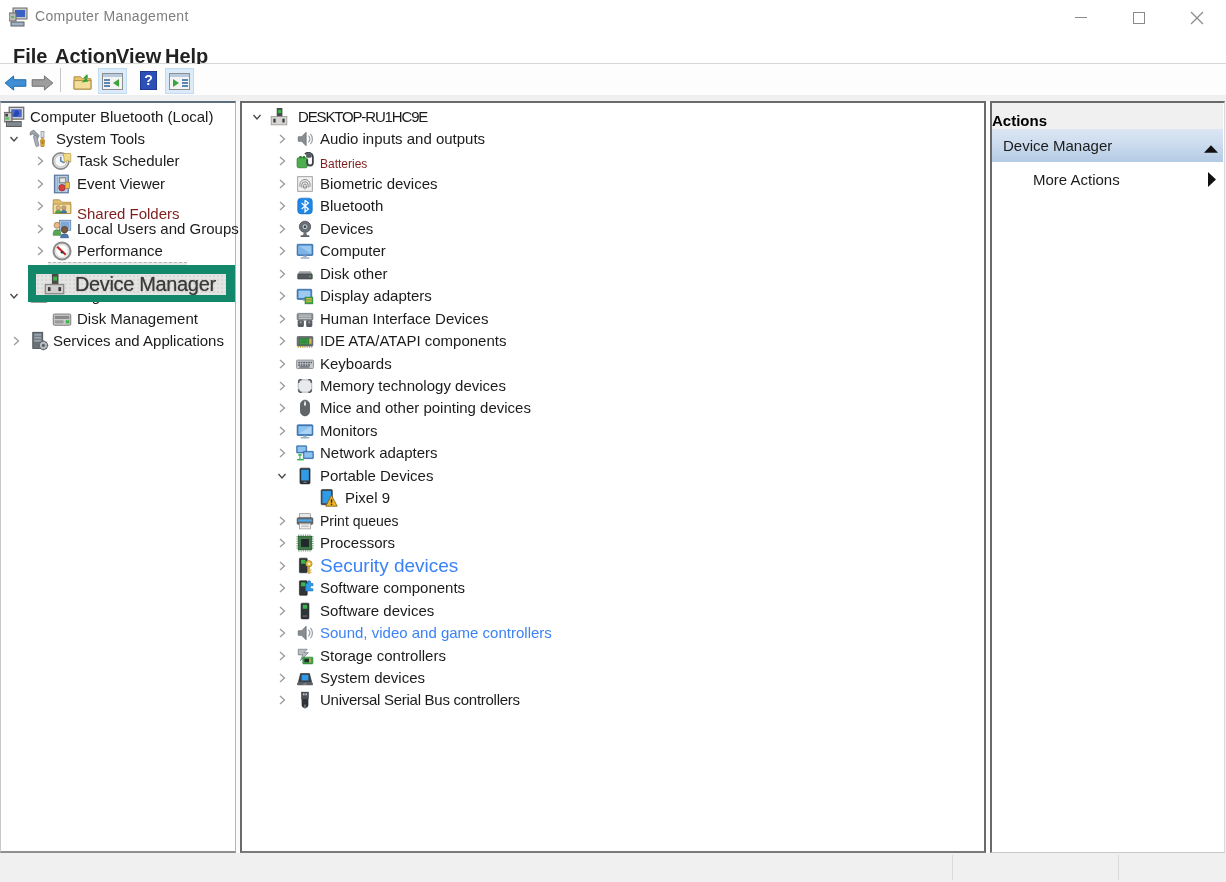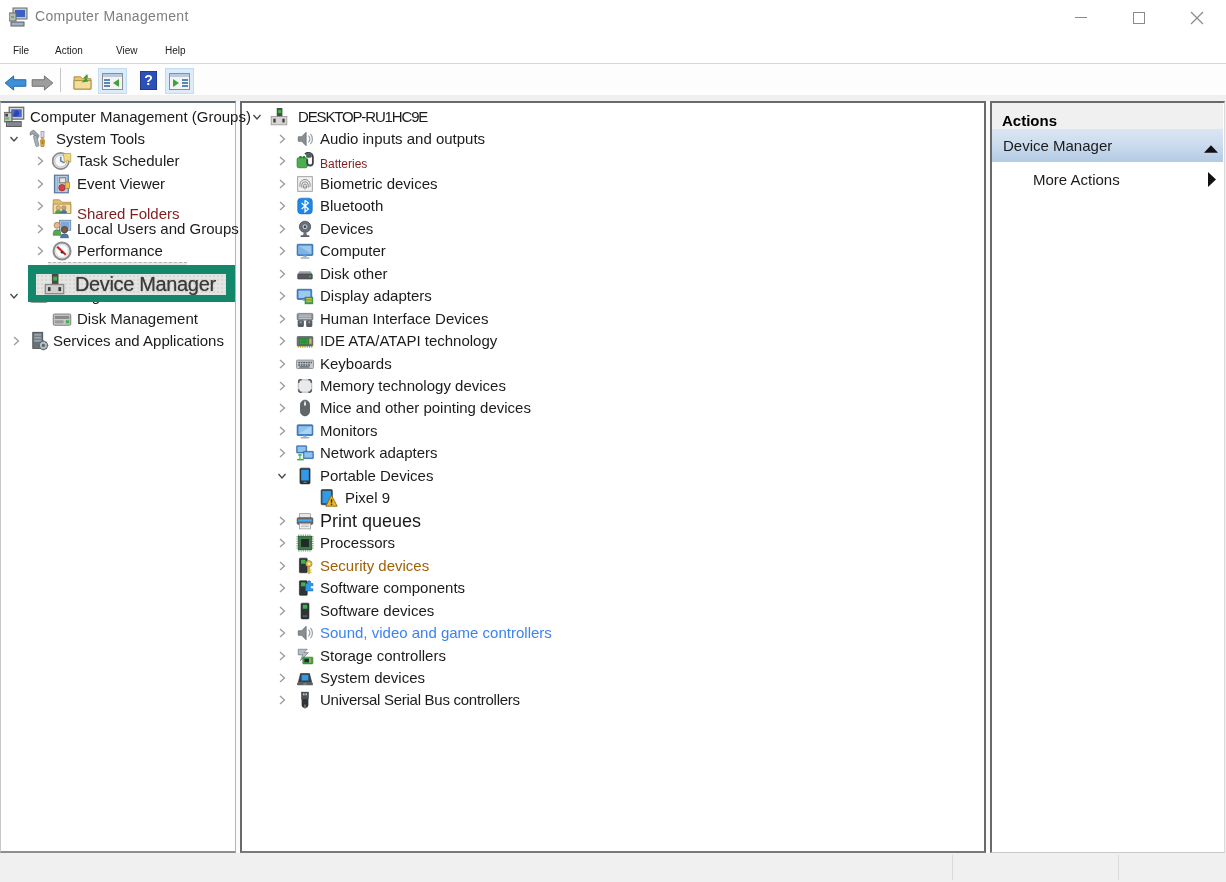--- a/index.html
+++ b/index.html
@@ -4,36 +4,36 @@
 <style>
 html,body{margin:0;padding:0;}
 body{width:1226px;height:882px;position:relative;overflow:hidden;
   font-family:"Liberation Sans",sans-serif;background:#ffffff;}
 .abs{position:absolute;}
 
 #titlebar{left:0;top:0;width:1226px;height:32px;background:#ffffff;}
 #title-text{left:35px;top:8px;font-size:14px;letter-spacing:0.35px;color:#7e7e7e;text-align:right;}
 
 #menubar{left:0;top:40px;width:1226px;height:23px;background:#ffffff;
-  border-bottom:1px solid #d7d7d7;font-size:10px;color:#222;}
+  border-bottom:1px solid #d7d7d7;font-size:20px;color:#222;font-weight:bold;}
 #menubar span{position:absolute;top:5px;}
 
 #toolbar{left:0;top:64px;width:1226px;height:31px;background:#fdfdfd;}
 .tbtn{position:absolute;top:4px;width:29px;height:25px;display:flex;align-items:center;justify-content:center;}
 .tbtn.hl{background:#dcebfa;border:1px solid #c2dcf2;width:27px;height:24px;}
 
 #workarea{left:0;top:95px;width:1226px;height:787px;background:#f0f0f0;}
 .pane{position:absolute;background:#ffffff;}
 #pane-left{left:0px;top:101px;width:236px;height:752px;border-top:2px solid #5f6e7d;border-left:1px solid #c8c8c8;border-right:1px solid #b5b5b5;border-bottom:2px solid #8f8f8f;box-sizing:border-box;}
 #pane-mid{left:240px;top:101px;width:746px;height:752px;border:2px solid #6a6a6a;border-bottom:2px solid #7a7a7a;box-sizing:border-box;}
 #pane-right{left:990px;top:101px;width:235px;height:752px;border-top:2px solid #6a6a6a;border-left:2px solid #6a6a6a;border-right:1px solid #dadada;border-bottom:1px solid #c8c8c8;box-sizing:border-box;background:#fff;}
 
 #act-head{left:992px;top:103px;width:231px;height:36px;background:#f0f0f0;
   border-bottom:1px solid #d0d0d0;font-size:15px;font-weight:bold;color:#000;
-  display:flex;align-items:center;padding-left:10px;box-sizing:border-box;}
+  display:flex;align-items:center;box-sizing:border-box;}
 #act-dm{left:992px;top:129px;width:231px;height:33px;
   background:linear-gradient(180deg,#dbe6f3 0%,#cddcee 45%,#b3cbe4 100%);
   display:flex;align-items:center;font-size:15px;color:#1b1b1b;padding-left:11px;box-sizing:border-box;}
 #act-more{left:992px;top:162px;width:231px;height:35px;display:flex;align-items:center;
   font-size:15px;color:#1b1b1b;padding-left:41px;box-sizing:border-box;}
 
 #statusbar{left:0;top:853px;width:1226px;height:29px;background:#f0f0f0;}
 .sdiv{position:absolute;top:2px;height:25px;width:1px;background:#dadada;}
 
 #mag{left:28px;top:265px;width:207px;height:37px;background:#13876a;z-index:50;}
@@ -129,21 +129,21 @@
 <svg class="abs" style="left:4px;top:106.0px" width="21" height="21" viewBox="0 0 16 16">
       <rect x="4" y="1" width="11" height="9" fill="#d9d9d9" stroke="#707070"></rect>
       <rect x="5.5" y="2.5" width="8" height="6" fill="#4a68c8"></rect>
       <path d="M9 3 a2.5 2.5 0 1 1 -2 4 Z" fill="#2746b4"></path>
       <rect x="0" y="5" width="6" height="7" fill="#c9c9c9" stroke="#707070"></rect>
       <rect x="1" y="6" width="2" height="2" fill="#3c3c3c"></rect>
       <rect x="1" y="8.6" width="3" height="1.8" fill="#59c159"></rect>
       <rect x="2" y="12" width="11" height="3.5" fill="#aebecd" stroke="#5c5c5c"></rect>
       <path d="M3 13 h9 M3 14.4 h9" stroke="#5c5c5c" stroke-width=".7"></path>
     </svg>
-    <div class="abs lab" style="left:30px;top:105.5px;height:22px;line-height:22px;font-size:15px;color:#1b1b1b;white-space:nowrap">Computer Management (Groups)</div>
+    <div class="abs lab" style="left:30px;top:105.5px;height:22px;line-height:22px;font-size:15px;color:#1b1b1b;white-space:nowrap">Computer Bluetooth (Local)</div>
 <svg class="abs" style="left:9px;top:133.96px" width="10" height="10" viewBox="0 0 10 10">
       <path d="M1.5 3 L5 7 L8.5 3" stroke="#4a4a4a" stroke-width="1.4" fill="none"></path>
     </svg>
     <svg class="abs" style="left:29px;top:128.96px" width="20" height="20" viewBox="0 0 16 16">
       <path d="M4 1 a3 3 0 0 0 -3 4 l2 -1 2 2 -1 2 a3 3 0 0 0 4 -3 l-2 -2 z" fill="#9aa2aa" stroke="#6d7580" stroke-width=".5"></path>
       <rect x="4.6" y="5" width="2.6" height="9" rx="1" fill="#aab2ba" stroke="#6d7580" stroke-width=".5" transform="rotate(-14 6 10)"></rect>
       <rect x="9.6" y="2" width="2.4" height="5" fill="#d9dde2" stroke="#7d848c" stroke-width=".5"></rect>
       <path d="M10.8 7 l1.6 2 -0.4 5 h-2.4 l-0.4 -5 z" fill="#e8a93c" stroke="#9a6f1d" stroke-width=".5"></path>
       <rect x="10.2" y="9" width="1.4" height="3" fill="#b97e14"></rect>
     </svg>
@@ -355,21 +355,21 @@
 <svg class="abs" style="left:277px;top:336.1px" width="10" height="10" viewBox="0 0 10 10">
       <path d="M3 1 L7.5 5 L3 9" stroke="#9a9a9a" stroke-width="1.3" fill="none"></path>
     </svg>
     <svg class="abs" style="left:296px;top:332.1px" width="18" height="18" viewBox="0 0 16 16">
       <rect x="1" y="4" width="14" height="8.5" rx=".8" fill="#6a7076" stroke="#42484e" stroke-width=".5"></rect>
       <rect x="3" y="5.5" width="8" height="5.5" fill="#3fa34a" stroke="#1f7a2a" stroke-width=".5"></rect>
       <path d="M4 6.8 h6 M4 8.2 h6 M4 9.6 h6" stroke="#2a7a34" stroke-width=".7"></path>
       <rect x="11.8" y="6" width="2" height="4.5" fill="#d8b84a"></rect>
       <path d="M2 12.5 v1.5 M4 12.5 v1.5 M6 12.5 v1.5 M8 12.5 v1.5 M10 12.5 v1.5 M12 12.5 v1.5 M14 12.5 v1.5" stroke="#b89a30" stroke-width=".9"></path>
     </svg>
-    <div class="abs lab" style="left:320px;top:330.1px;height:22px;line-height:22px;font-size:15px;color:#1b1b1b;white-space:nowrap">IDE ATA/ATAPI technology</div>
+    <div class="abs lab" style="left:320px;top:330.1px;height:22px;line-height:22px;font-size:15px;color:#1b1b1b;white-space:nowrap">IDE ATA/ATAPI components</div>
 <svg class="abs" style="left:277px;top:358.56px" width="10" height="10" viewBox="0 0 10 10">
       <path d="M3 1 L7.5 5 L3 9" stroke="#9a9a9a" stroke-width="1.3" fill="none"></path>
     </svg>
     <svg class="abs" style="left:296px;top:354.56px" width="18" height="18" viewBox="0 0 16 16">
       <rect x="0.5" y="4.5" width="15" height="7.5" rx=".8" fill="#c8ccd0" stroke="#7a8086" stroke-width=".7"></rect>
       <g fill="#5a6066">
         <rect x="2" y="6" width="1.6" height="1.4"></rect>
         <rect x="4.2" y="6" width="1.6" height="1.4"></rect>
         <rect x="6.4" y="6" width="1.6" height="1.4"></rect>
         <rect x="8.6" y="6" width="1.6" height="1.4"></rect>
@@ -445,21 +445,21 @@
 <svg class="abs" style="left:277px;top:515.78px" width="10" height="10" viewBox="0 0 10 10">
       <path d="M3 1 L7.5 5 L3 9" stroke="#9a9a9a" stroke-width="1.3" fill="none"></path>
     </svg>
     <svg class="abs" style="left:296px;top:511.78px" width="18" height="18" viewBox="0 0 16 16">
       <rect x="3" y="1.5" width="10" height="4" fill="#e8e8e8" stroke="#8a8a8a" stroke-width=".6"></rect>
       <rect x="1" y="5" width="14" height="6" rx="1" fill="#61666b" stroke="#3c4146" stroke-width=".5"></rect>
       <rect x="2" y="6.5" width="12" height="2" fill="#4aa8e8"></rect>
       <rect x="3" y="10" width="10" height="5" fill="#f4f4f4" stroke="#8a8a8a" stroke-width=".6"></rect>
       <path d="M4.5 11.5 h7 M4.5 13 h7" stroke="#b0b0b0" stroke-width=".7"></path>
     </svg>
-    <div class="abs lab" style="left:320px;top:509.78px;height:22px;line-height:22px;font-size:18px;color:#1b1b1b;white-space:nowrap">Print queues</div>
+    <div class="abs lab" style="left:320px;top:509.78px;height:22px;line-height:22px;font-size:14px;color:#1b1b1b;white-space:nowrap">Print queues</div>
 <svg class="abs" style="left:277px;top:538.24px" width="10" height="10" viewBox="0 0 10 10">
       <path d="M3 1 L7.5 5 L3 9" stroke="#9a9a9a" stroke-width="1.3" fill="none"></path>
     </svg>
     <svg class="abs" style="left:296px;top:534.24px" width="18" height="18" viewBox="0 0 16 16">
       <g stroke="#2a6a34" stroke-width=".8" stroke-dasharray="1 1">
         <path d="M2 1 h12 M2 15 h12 M1 2 v12 M15 2 v12"></path>
       </g>
       <rect x="2" y="2" width="12" height="12" fill="#3c7a46" stroke="#1f4a28" stroke-width=".6"></rect>
       <rect x="4.5" y="4.5" width="7" height="7" fill="#23282c"></rect>
     </svg>
@@ -469,21 +469,21 @@
     </svg>
     <svg class="abs" style="left:296px;top:556.7px" width="18" height="18" viewBox="0 0 16 16">
       <rect x="3" y="1" width="7" height="13" rx=".8" fill="#2f3438" stroke="#1a1e22" stroke-width=".5"></rect>
       <rect x="4.5" y="2.5" width="4" height="3.5" fill="#39b54a"></rect>
       <circle cx="11.5" cy="6" r="2.8" fill="#e8c050" stroke="#9a7a20" stroke-width=".6"></circle>
       <circle cx="11.5" cy="6" r="1" fill="#fff8e0"></circle>
       <rect x="10.7" y="8.5" width="1.6" height="6" fill="#e8c050" stroke="#9a7a20" stroke-width=".4"></rect>
       <rect x="12" y="11" width="1.8" height="1.2" fill="#e8c050"></rect>
       <rect x="12" y="13" width="1.8" height="1.2" fill="#e8c050"></rect>
     </svg>
-    <div class="abs lab" style="left:320px;top:554.7px;height:22px;line-height:22px;font-size:15px;color:#a16207;white-space:nowrap">Security devices</div>
+    <div class="abs lab" style="left:320px;top:554.7px;height:22px;line-height:22px;font-size:19px;color:#3b82f6;white-space:nowrap">Security devices</div>
 <svg class="abs" style="left:277px;top:583.1600000000001px" width="10" height="10" viewBox="0 0 10 10">
       <path d="M3 1 L7.5 5 L3 9" stroke="#9a9a9a" stroke-width="1.3" fill="none"></path>
     </svg>
     <svg class="abs" style="left:296px;top:579.1600000000001px" width="18" height="18" viewBox="0 0 16 16">
       <rect x="3" y="1.5" width="7" height="13" rx=".8" fill="#2f3438" stroke="#1a1e22" stroke-width=".5"></rect>
       <rect x="4.5" y="3" width="4" height="3.5" fill="#39b54a"></rect>
       <path d="M9.5 4 h2 v-1.2 a1.3 1.3 0 0 1 2.6 0 V4 h2 v2 h-1.2 a1.3 1.3 0 0 0 0 2.6 H16 v2 h-6.5 z" fill="#2e9ae8" stroke="#1565b8" stroke-width=".5" transform="translate(-1,0)"></path>
     </svg>
     <div class="abs lab" style="left:320px;top:577.1600000000001px;height:22px;line-height:22px;font-size:15px;color:#1b1b1b;white-space:nowrap">Software components</div>
 <svg class="abs" style="left:277px;top:605.62px" width="10" height="10" viewBox="0 0 10 10">

